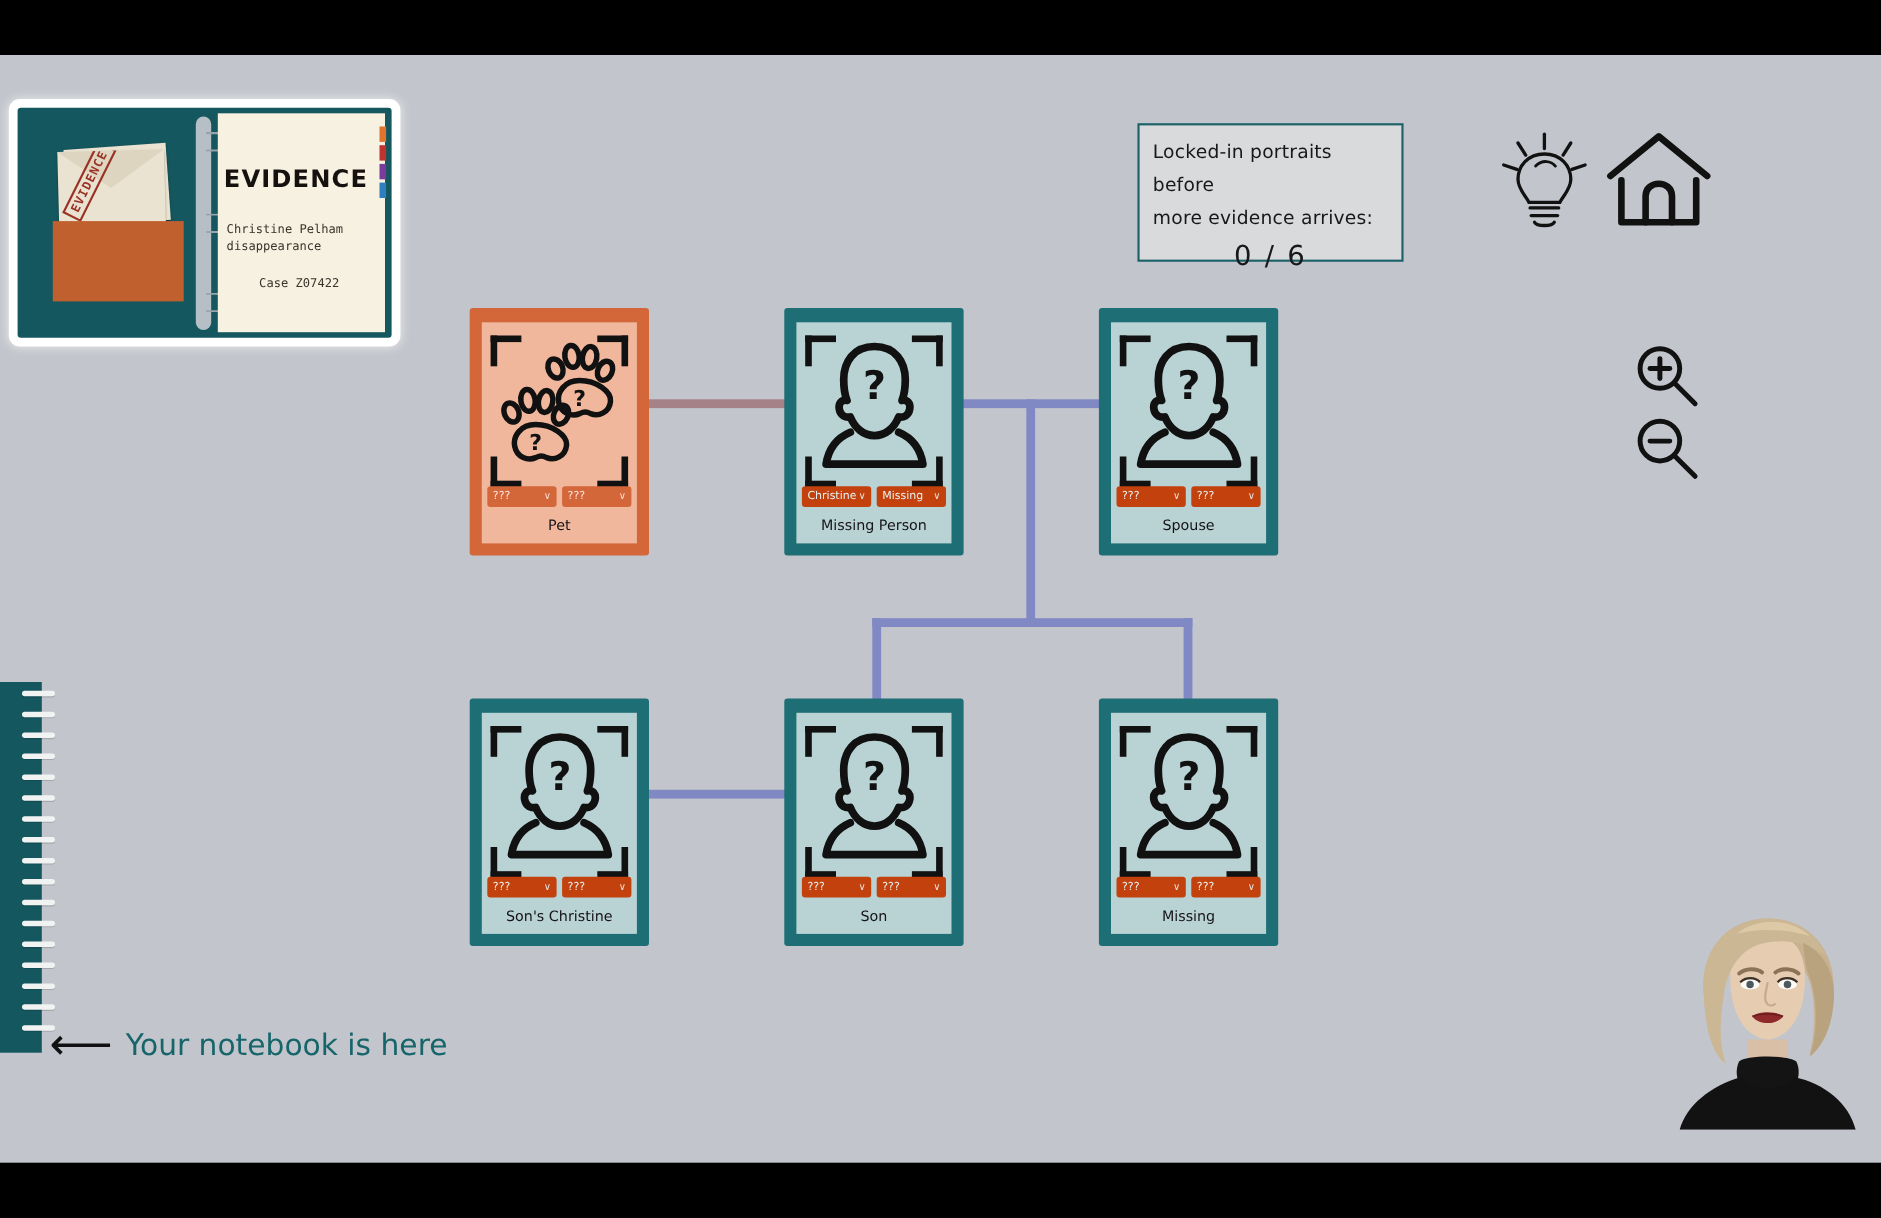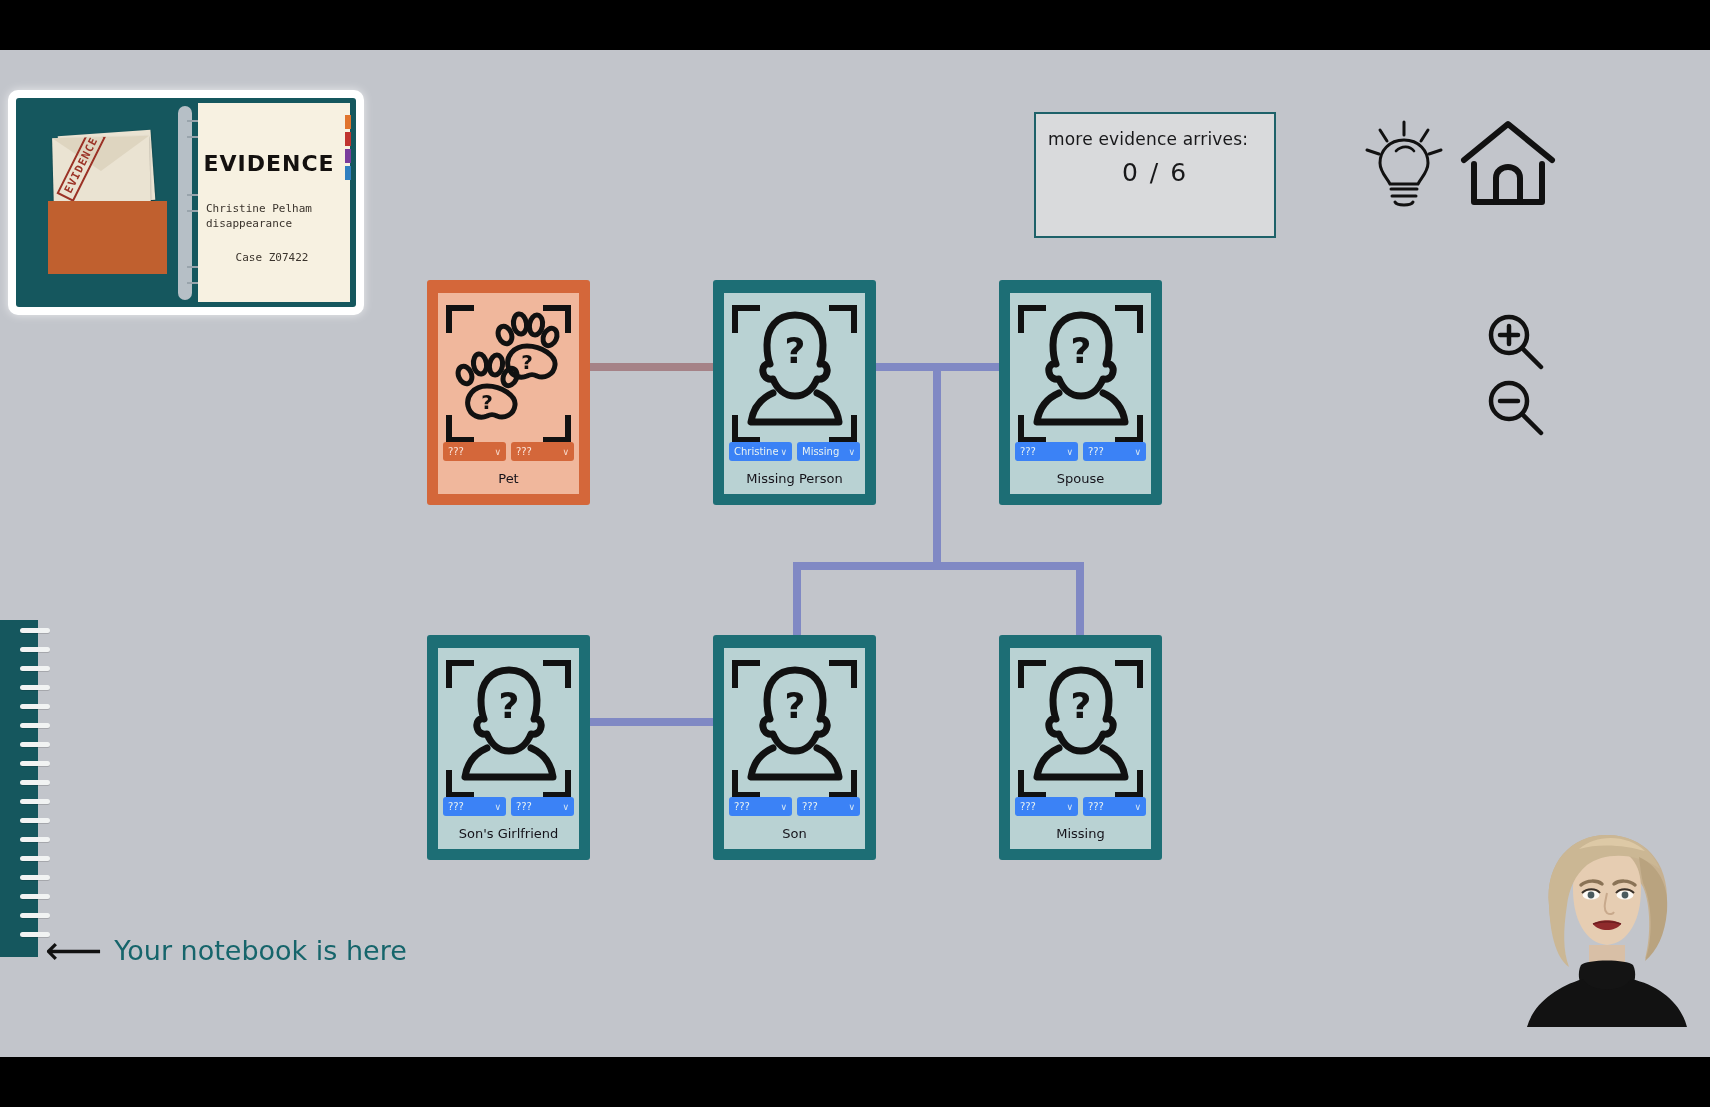--- a/index.html
+++ b/index.html
@@ -296,21 +296,21 @@
     display: flex;
     align-items: center;
     justify-content: space-between;
     padding: 0 5px;
     box-sizing: border-box;
     font-family: "DejaVu Sans", sans-serif;
     font-size: 10px;
     cursor: pointer;
     overflow: hidden;
   }
-  .card.teal .dd { background: #3b82f6; color: #e8f2f2; }
+  .card.teal .dd { background: #c2410c; color: #e8f2f2; }
   .card.pet  .dd { background: #d4673a; color: #fbe6dc; }
   .dd .chev { font-size: 9px; opacity: 0.9; margin-left: 2px; }
   .dd .val { white-space: nowrap; overflow: hidden; text-overflow: clip; }
 
   .card-label {
     position: absolute;
     left: 0; right: 0;
     bottom: 8px;
     text-align: center;
     font-family: "DejaVu Sans", sans-serif;
@@ -519,21 +519,21 @@
         <div class="dd-row">
           <div class="dd">
             <span class="val">???</span>
             <span class="chev">∨</span>
           </div>
           <div class="dd">
             <span class="val">???</span>
             <span class="chev">∨</span>
           </div>
         </div>
-        <div class="card-label">Son's Girlfriend</div>
+        <div class="card-label">Son's Christine</div>
       </div>
     </div>
 
     <div class="card teal" style="left:713px; top:585px;">
       <div class="card-inner">
         <div class="portrait-area">
           <div class="corner tl"></div>
           <div class="corner tr"></div>
           <div class="corner bl"></div>
           <div class="corner br"></div>
@@ -623,20 +623,21 @@
           <div id="ev-sub">
             <span>Christine Pelham</span><br>
             <span>disappearance</span>
           </div>
           <div id="ev-case">Case Z07422</div>
         </div>
       </div>
     </div>
 
     <div id="counter">
+      <div class="ctext">Locked-in portraits before</div>
       <div class="ctext">more evidence arrives:</div>
       <div class="cnum">0 / 6</div>
     </div>
 
     <div id="hint-icon">
       <svg width="84" height="92" viewBox="0 0 84 92">
         <g fill="none" stroke="#111" stroke-width="3" stroke-linecap="round">
           <line x1="42" y1="4" x2="42" y2="17"></line>
           <line x1="18" y1="12" x2="25" y2="23"></line>
           <line x1="66" y1="12" x2="59" y2="23"></line>

